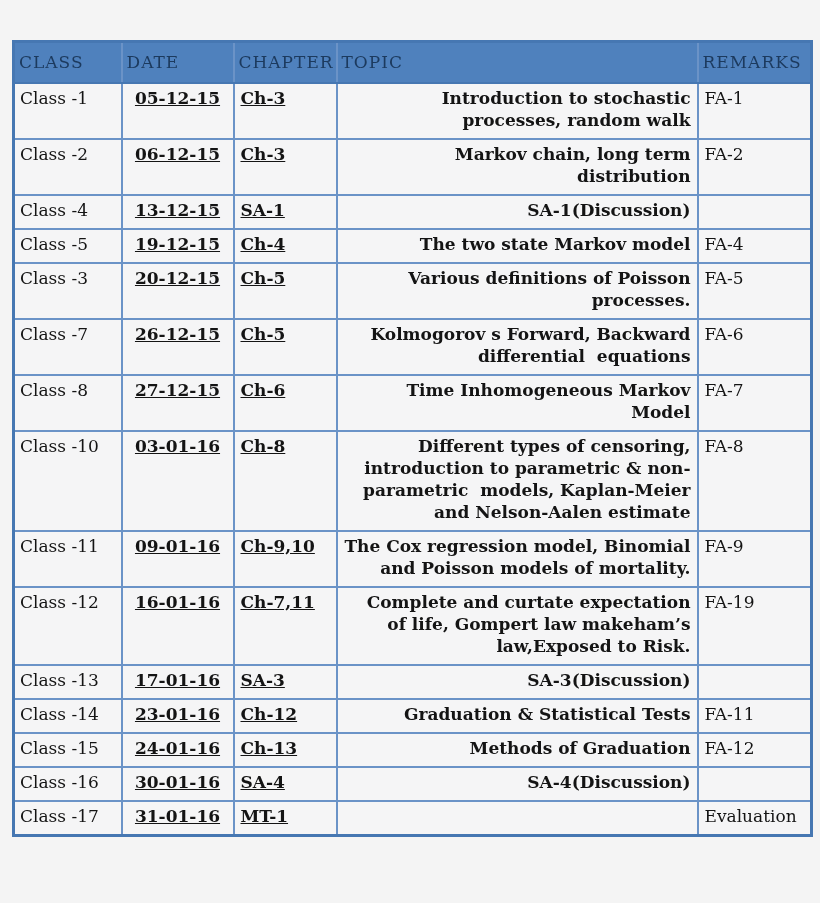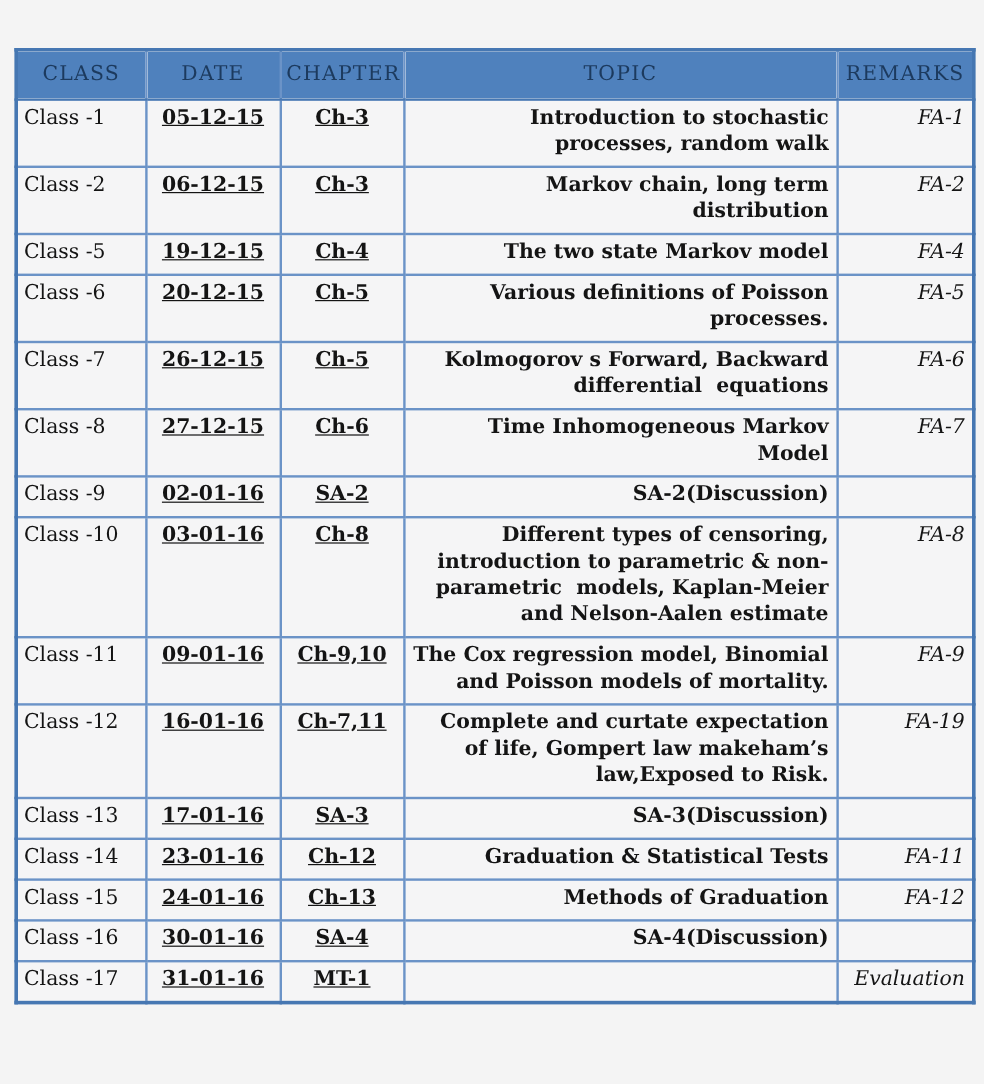--- a/index.html
+++ b/index.html
@@ -45,35 +45,35 @@
     overflow: hidden;
   }
   thead th {
     background: var(--header-bg);
     color: var(--header-text);
     font-weight: normal;
     font-size: 17px;
     letter-spacing: 1px;
     line-height: 22px;
     padding: 8px 4px 9px;
-    text-align: center;
+    text-align: left;
     border-bottom: 2px solid var(--border-outer);
   }
   td {
     font-size: 17px;
     line-height: 22px;
     color: var(--body-text);
     padding: 3px 6px 7px;
   }
   .cell-class   { text-align: left; padding-left: 5px; }
   .cell-date    { text-align: center; }
-  .cell-chapter { text-align: center; }
+  .cell-chapter { text-align: left; }
   .cell-date.strong, .cell-chapter.strong { font-weight: bold; text-decoration: underline; }
   .cell-topic   { text-align: right; font-weight: bold; white-space: pre-wrap; }
-  .cell-remarks { text-align: right; font-style: italic; }
+  .cell-remarks { text-align: left; }
 </style>
 </head>
 <body>
 
 <div class="table-wrap">
   <table class="schedule">
     <colgroup>
       <col class="c-class">
       <col class="c-date">
       <col class="c-chapter">
@@ -98,55 +98,55 @@
           <td class="cell-remarks">FA-1</td>
         </tr>
         <tr>
           <td class="cell-class">Class -2</td>
           <td class="cell-date strong">06-12-15</td>
           <td class="cell-chapter strong">Ch-3</td>
           <td class="cell-topic">Markov chain, long term distribution</td>
           <td class="cell-remarks">FA-2</td>
         </tr>
         <tr>
+          <td class="cell-class">Class -4</td>
+          <td class="cell-date strong">13-12-15</td>
+          <td class="cell-chapter strong">SA-1</td>
+          <td class="cell-topic">SA-1(Discussion)</td>
+          <td class="cell-remarks"></td>
+        </tr>
+        <tr>
           <td class="cell-class">Class -5</td>
           <td class="cell-date strong">19-12-15</td>
           <td class="cell-chapter strong">Ch-4</td>
           <td class="cell-topic">The two state Markov model</td>
           <td class="cell-remarks">FA-4</td>
         </tr>
         <tr>
-          <td class="cell-class">Class -6</td>
+          <td class="cell-class">Class -3</td>
           <td class="cell-date strong">20-12-15</td>
           <td class="cell-chapter strong">Ch-5</td>
           <td class="cell-topic">Various definitions of Poisson processes.</td>
           <td class="cell-remarks">FA-5</td>
         </tr>
         <tr>
           <td class="cell-class">Class -7</td>
           <td class="cell-date strong">26-12-15</td>
           <td class="cell-chapter strong">Ch-5</td>
           <td class="cell-topic">Kolmogorov s Forward, Backward differential  equations</td>
           <td class="cell-remarks">FA-6</td>
         </tr>
         <tr>
           <td class="cell-class">Class -8</td>
           <td class="cell-date strong">27-12-15</td>
           <td class="cell-chapter strong">Ch-6</td>
           <td class="cell-topic">Time Inhomogeneous Markov Model</td>
           <td class="cell-remarks">FA-7</td>
         </tr>
         <tr>
-          <td class="cell-class">Class -9</td>
-          <td class="cell-date strong">02-01-16</td>
-          <td class="cell-chapter strong">SA-2</td>
-          <td class="cell-topic">SA-2(Discussion)</td>
-          <td class="cell-remarks"></td>
-        </tr>
-        <tr>
           <td class="cell-class">Class -10</td>
           <td class="cell-date strong">03-01-16</td>
           <td class="cell-chapter strong">Ch-8</td>
           <td class="cell-topic">Different types of censoring, introduction to parametric &amp; non-parametric  models, Kaplan-Meier and Nelson-Aalen estimate</td>
           <td class="cell-remarks">FA-8</td>
         </tr>
         <tr>
           <td class="cell-class">Class -11</td>
           <td class="cell-date strong">09-01-16</td>
           <td class="cell-chapter strong">Ch-9,10</td>

